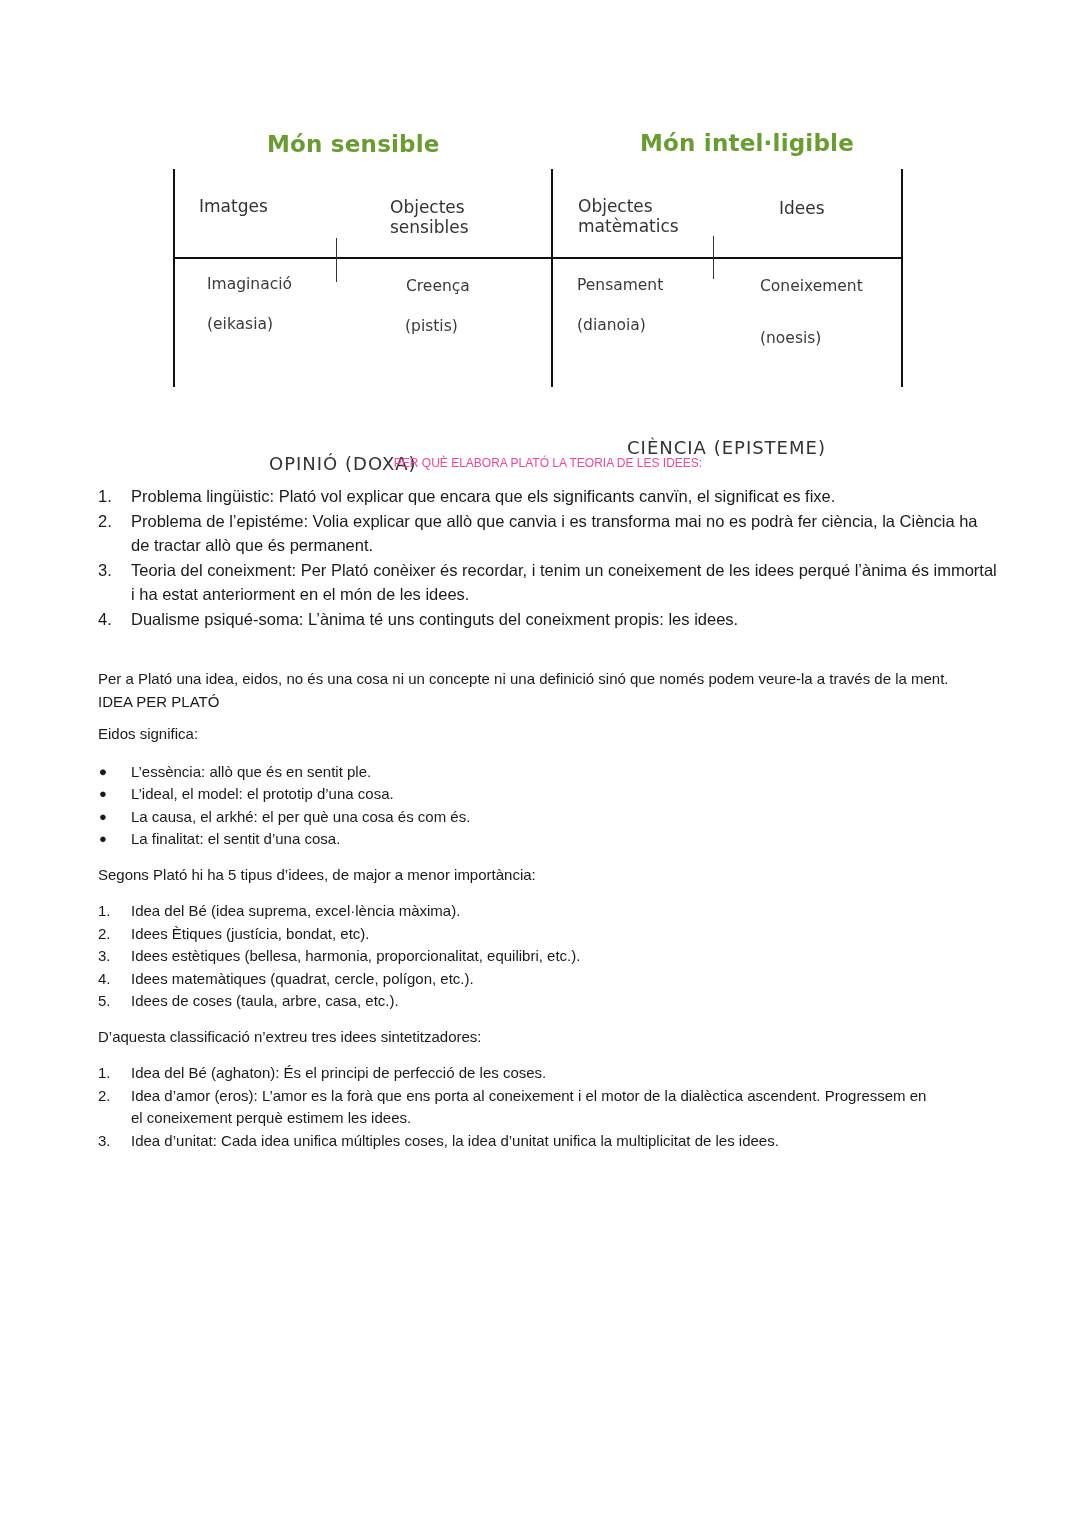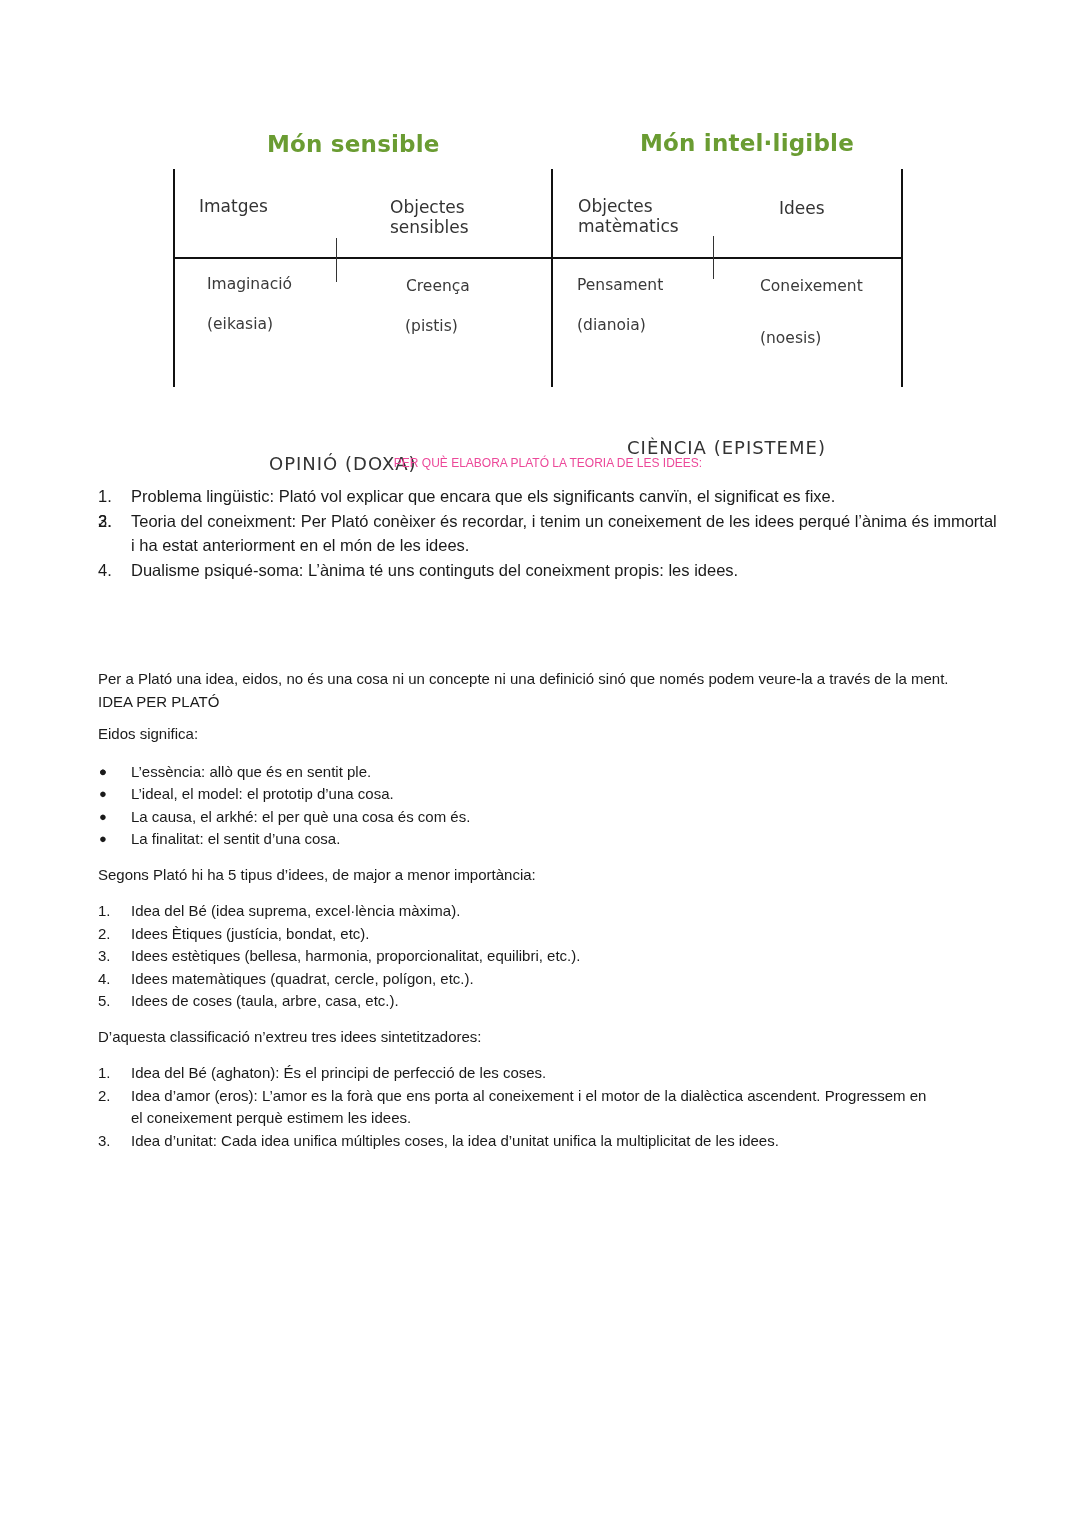--- a/index.html
+++ b/index.html
@@ -161,21 +161,21 @@
   <div class="cell-sub" style="left:760px; top:328px;">(noesis)</div>
 
   <div class="footer-label" style="left:269px; top:417px;margin-top:36px;">OPINIÓ (DOXA)</div>
   <div class="footer-label" style="left:627px; top:409px;margin-top:28px;">CIÈNCIA (EPISTEME)</div>
 </div>
 
 <div class="text" style="top:456px;">
   <div class="heading">PER QUÈ ELABORA PLATÓ LA TEORIA DE LES IDEES:</div>
   <ol class="list-big" style="margin-top:14px;">
     <li><span class="num">1.</span><span>Problema lingüistic: Plató vol explicar que encara que els significants canvïn, el significat es fixe.</span></li>
-    <li><span class="num">2.</span></li>
+    <li><span class="num">2.</span><span>Problema de l’epistéme: Volia explicar que allò que canvia i es transforma mai no es podrà fer ciència, la Ciència ha de tractar allò que és permanent.</span></li>
     <li><span class="num">3.</span><span>Teoria del coneixment: Per Plató conèixer és recordar, i tenim un coneixement de les idees perqué l’ànima és immortal i ha estat anteriorment en el món de les idees.</span></li>
     <li><span class="num">4.</span><span>Dualisme psiqué-soma: L’ànima té uns continguts del coneixment propis: les idees.</span></li>
   </ol>
 </div>
 
 <div class="text" style="top:655px;">
   <p class="small" style="margin-top:13px; width:880px;">Per a Plató una idea, eidos, no és una cosa ni un concepte ni una definició sinó que només podem veure-la a través de la ment.</p>
   <p class="small">IDEA PER PLATÓ</p>
   <p class="small" style="margin-top:10px;">Eidos significa:</p>
 

